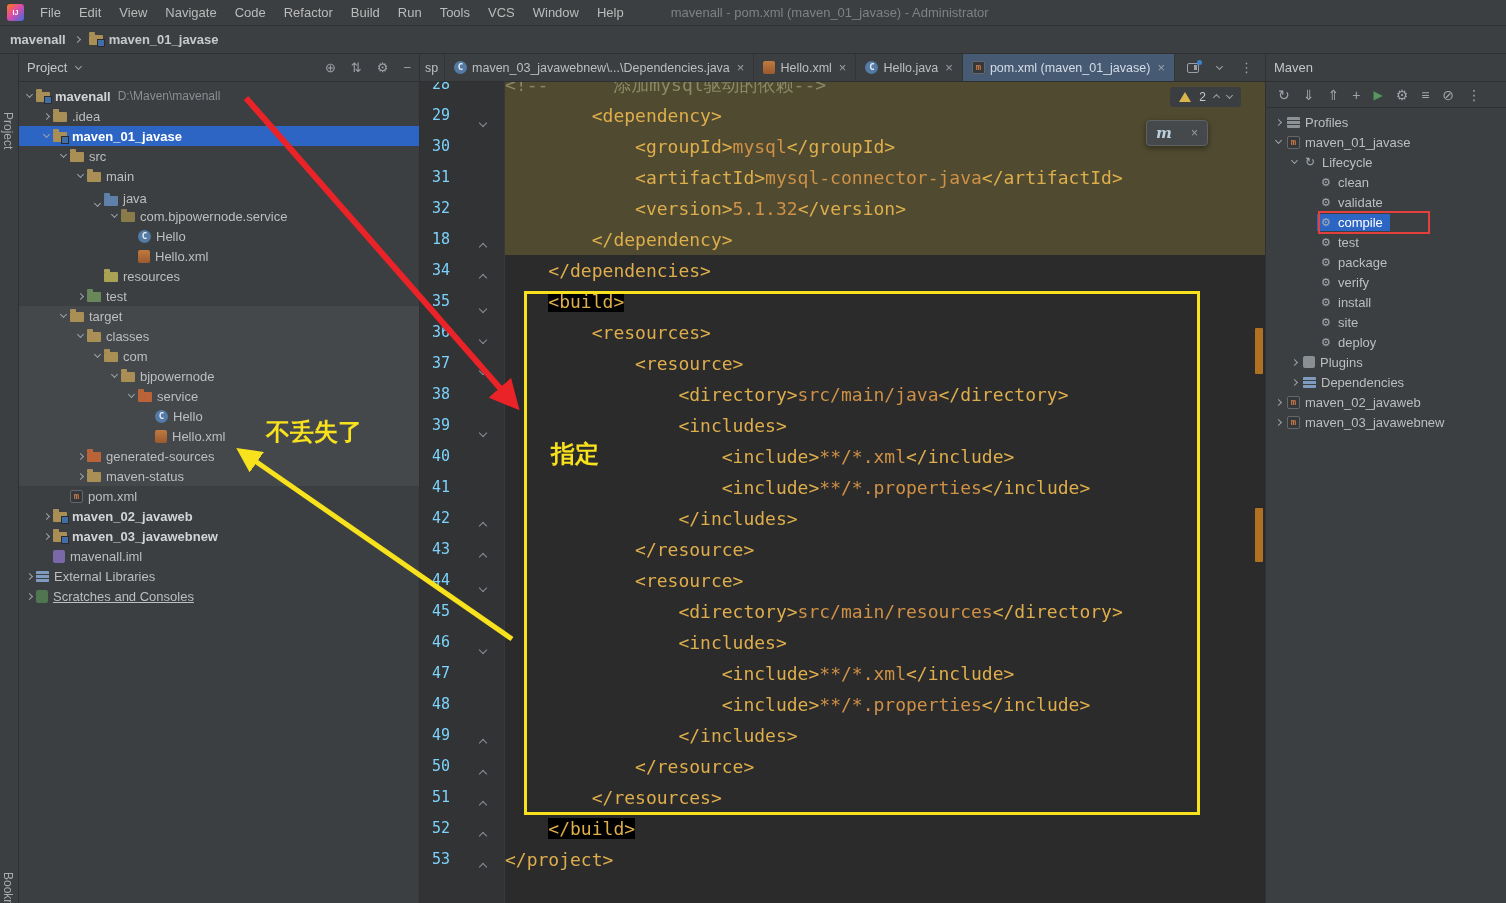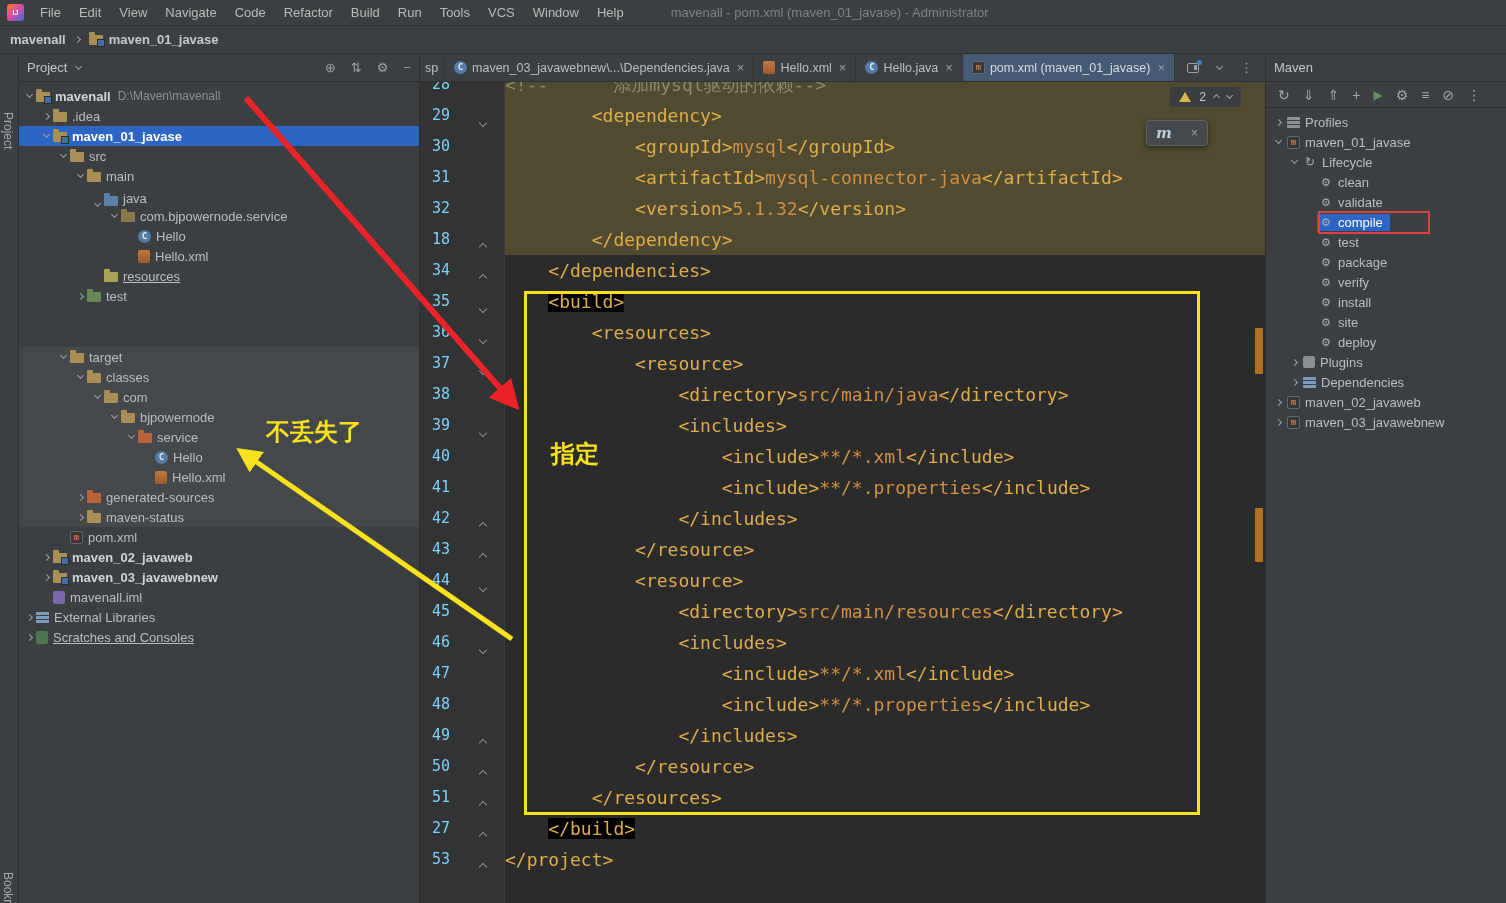--- a/index.html
+++ b/index.html
@@ -220,33 +220,33 @@
           <div class="trow" style="padding-left: 106px;">
             <span class="chevbox"></span>
             <span class="i i-class">C</span>
             <span class="tlabel">Hello</span>
           </div>
           <div class="trow" style="padding-left: 106px;">
             <span class="chevbox"></span>
             <span class="i i-xml"></span>
             <span class="tlabel">Hello.xml</span>
           </div>
-          <div class="trow" style="padding-left: 72px; text-decoration: underline;">
+          <div class="trow" style="padding-left: 72px;">
             <span class="chevbox"></span>
             <span class="i i-folder c-res"></span>
             <span class="tlabel">resources</span>
           </div>
           <div class="trow" style="padding-left: 55px;">
             <span class="chevbox">
               <span class="chev right"></span>
             </span>
             <span class="i i-folder c-green"></span>
             <span class="tlabel">test</span>
           </div>
-          <div class="trow block" style="padding-left: 38px; margin-top: 41px;">
+          <div class="trow block" style="padding-left: 38px;">
             <span class="chevbox">
               <span class="chev down"></span>
             </span>
             <span class="i i-folder"></span>
             <span class="tlabel">target</span>
           </div>
           <div class="trow block" style="padding-left: 55px;">
             <span class="chevbox">
               <span class="chev down"></span>
             </span>
@@ -531,21 +531,21 @@
               </div>
               <div class="cline">
                 <div class="gcell">
                   <span class="lnum">51</span>
                   <span class="foldmark"><span class="fchev up"></span></span>
                 </div>
                 <div class="ccell">        <span class="tag">&lt;/resources&gt;</span></div>
               </div>
               <div class="cline">
                 <div class="gcell">
-                  <span class="lnum">27</span>
+                  <span class="lnum">52</span>
                   <span class="foldmark"><span class="fchev up"></span></span>
                 </div>
                 <div class="ccell">    <span class="tag-mark"><span class="tag">&lt;/build&gt;</span></span></div>
               </div>
               <div class="cline">
                 <div class="gcell">
                   <span class="lnum">53</span>
                   <span class="foldmark"><span class="fchev up"></span></span>
                 </div>
                 <div class="ccell"><span class="tag">&lt;/project&gt;</span></div>

